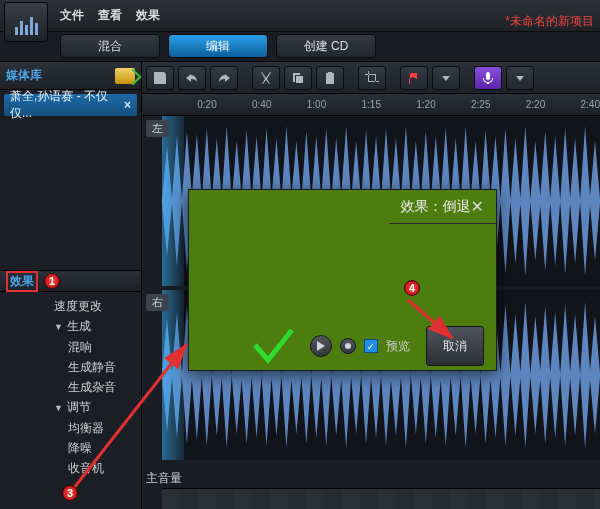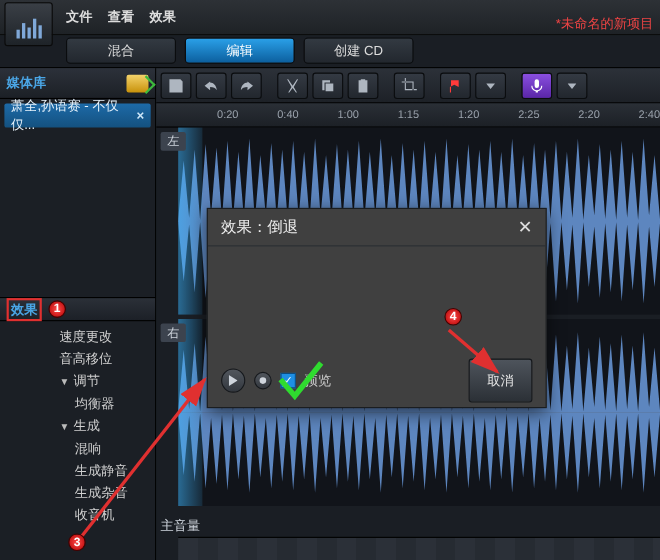--- a/index.html
+++ b/index.html
@@ -200,25 +200,25 @@
   .sel-strip{
     position:absolute; left:0; width:22px;
     background: linear-gradient(90deg,#3fb7ff88,#3fb7ff22);
   }
 
   
   .dialog{
     position:absolute;
     left:188px; top:189px;
     width:309px; height:182px;
-    background:#404040;
+    background:#4d7c0f;
     border:1px solid #1a1d20;
     box-shadow:0 4px 16px rgba(0,0,0,.6);
     z-index:20;
-    display:flex; flex-direction:column;
+    display:flex; flex-direction:column;align-items:flex-end;
   }
   .dlg-title{
     height:34px; display:flex; align-items:center; justify-content:space-between;
     padding:0 12px; color:#eee; font-size:14px;
     border-bottom:1px solid #2a2e33;
   }
   .dlg-close{ font-size:16px; color:#ddd; cursor:pointer; }
   .dlg-body{ flex:1; position:relative; }
   .dlg-foot{
     height:48px; display:flex; align-items:center;
@@ -290,37 +290,37 @@
     </div>
     <div class="media-pad"></div>
 
     <div class="panel-title">
       <span class="anno-box">效果</span>
       <span class="badge">1</span>
     </div>
 
     <div class="tree">
       <div class="tree-item">速度更改</div>
-      <div class="tree-item">音高移位</div>
-      <div class="tree-group">
-        <div class="tree-item tree-label">调节</div>
-        <div class="tree-children">
-          <div class="tree-item">均衡器</div>
-        </div>
-      </div>
       <div class="tree-group">
         <div class="tree-item tree-label">生成</div>
         <div class="tree-children">
           <div class="tree-item">混响</div>
           <div class="tree-item">生成静音</div>
           <div class="tree-item">生成杂音</div>
         </div>
       </div>
       <div class="tree-group">
+        <div class="tree-item tree-label">调节</div>
         <div class="tree-children">
+          <div class="tree-item">均衡器</div>
+        </div>
+      </div>
+      <div class="tree-group">
+        <div class="tree-children">
+          <div class="tree-item">降噪</div>
           <div class="tree-item">收音机</div>
 
         </div>
       </div>
     </div>
   </div>
 
   <div class="editor">
     <div class="toolbar">
       <div class="tool">

